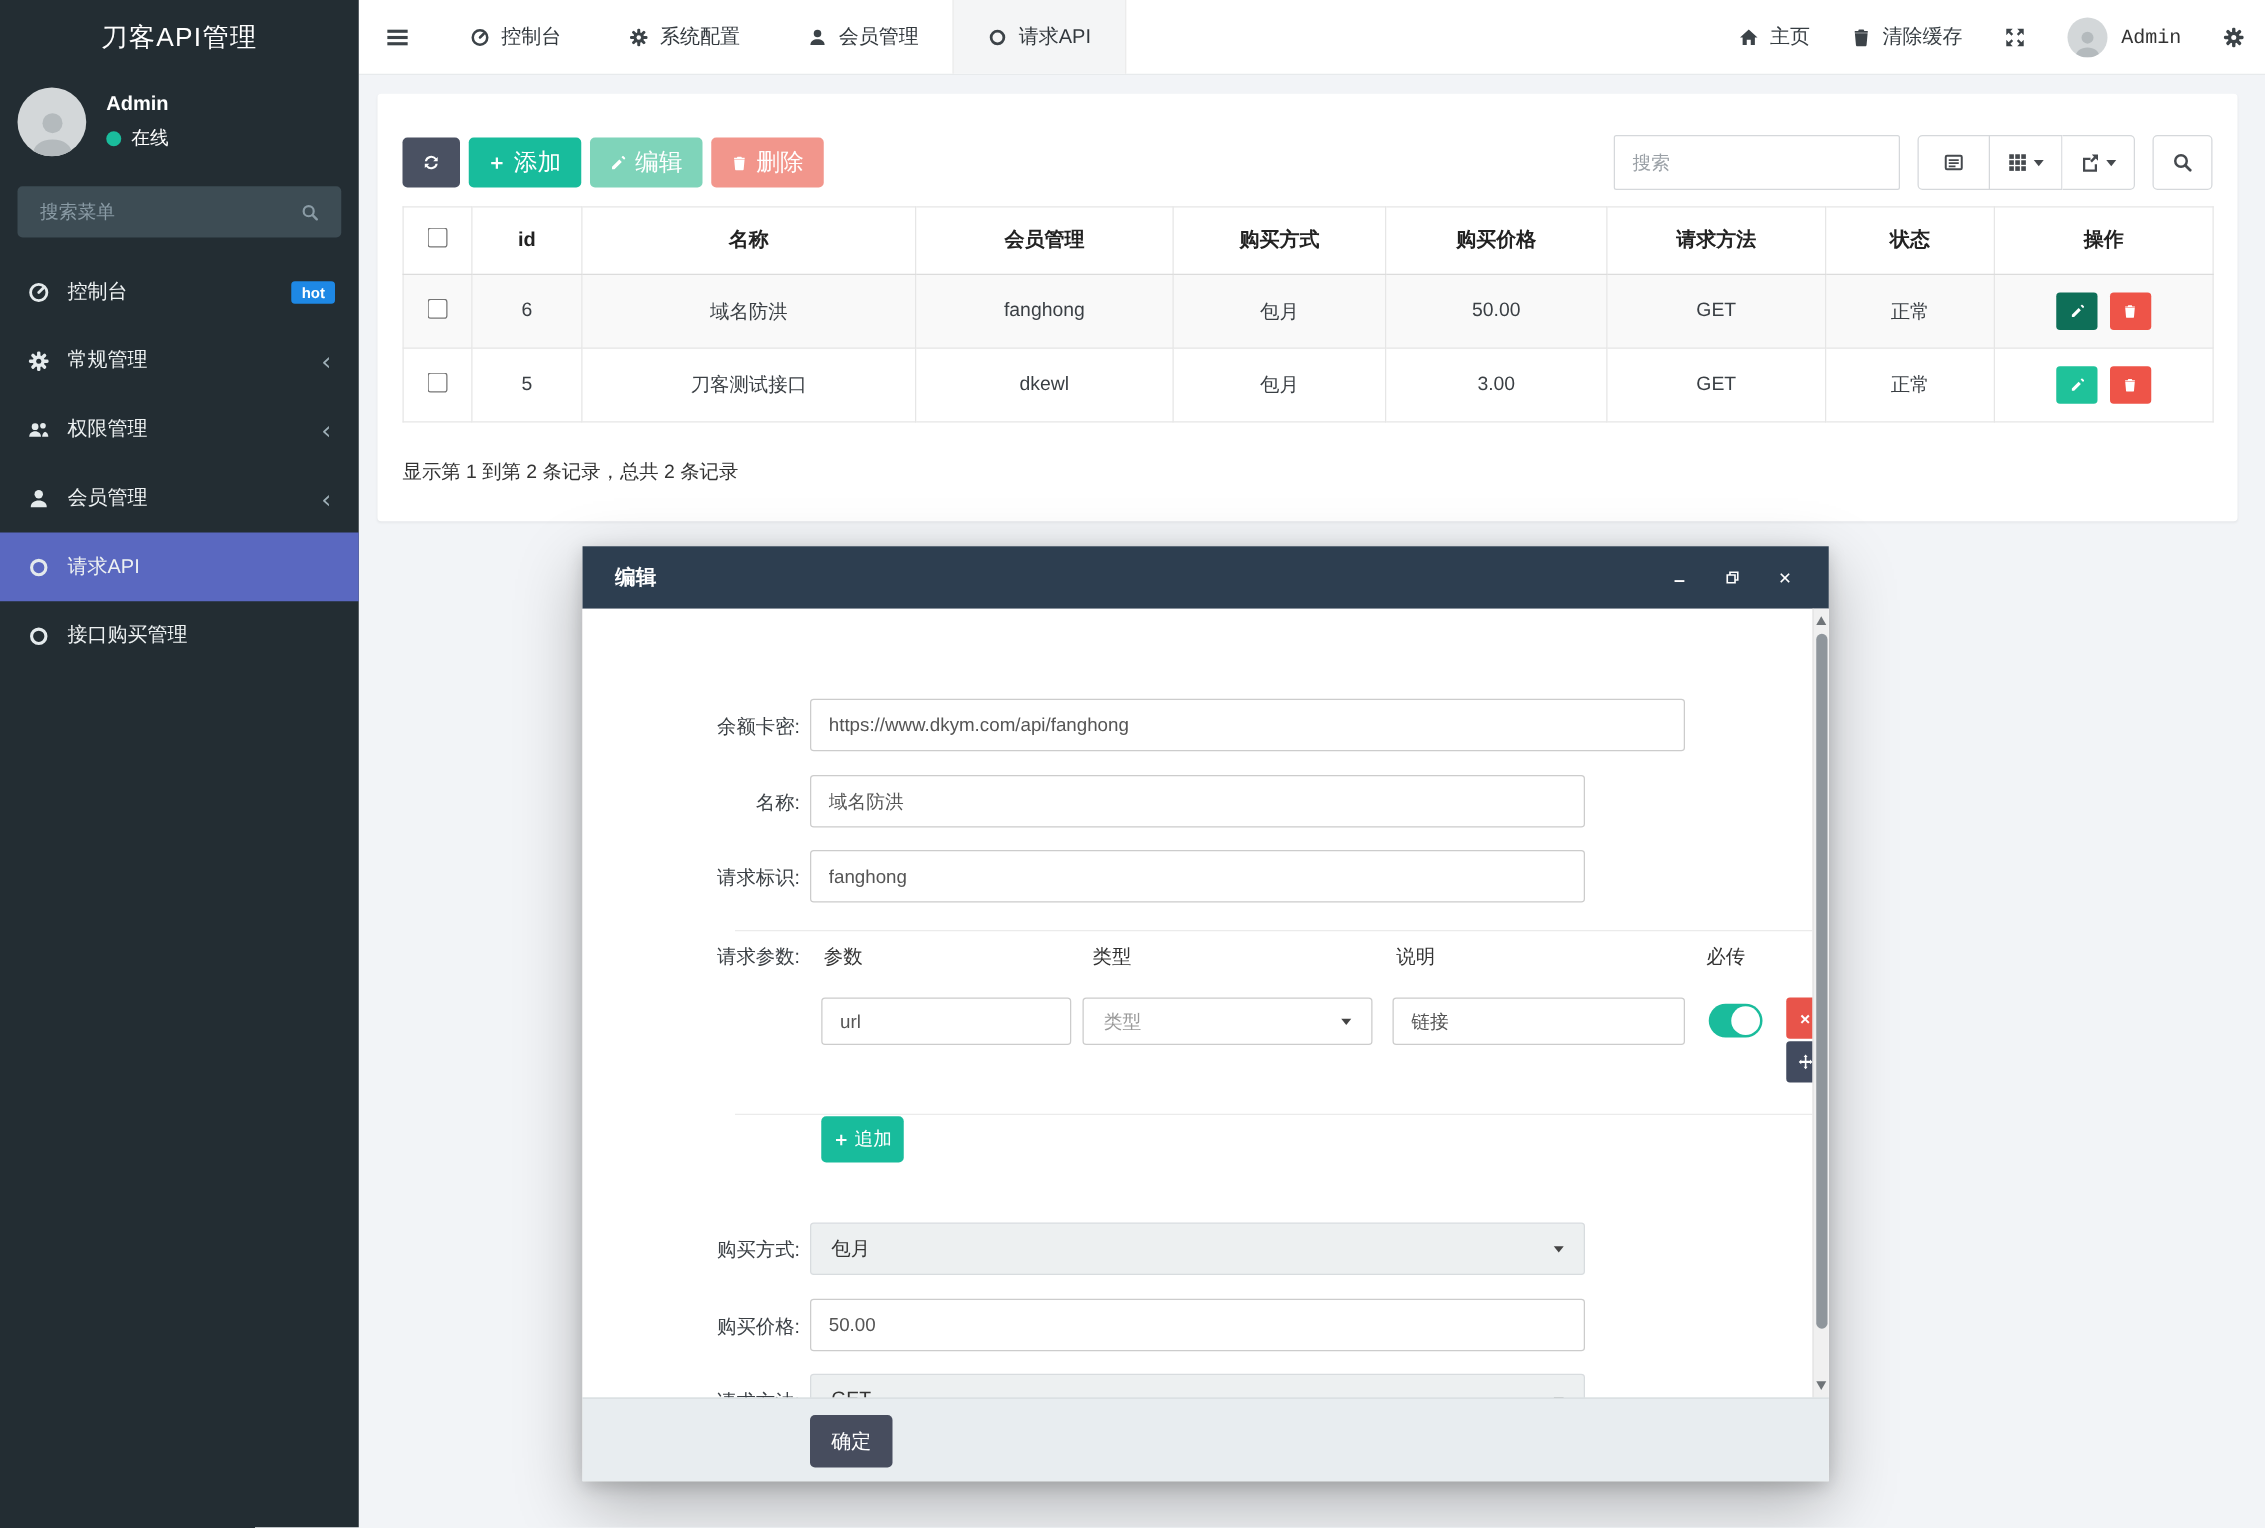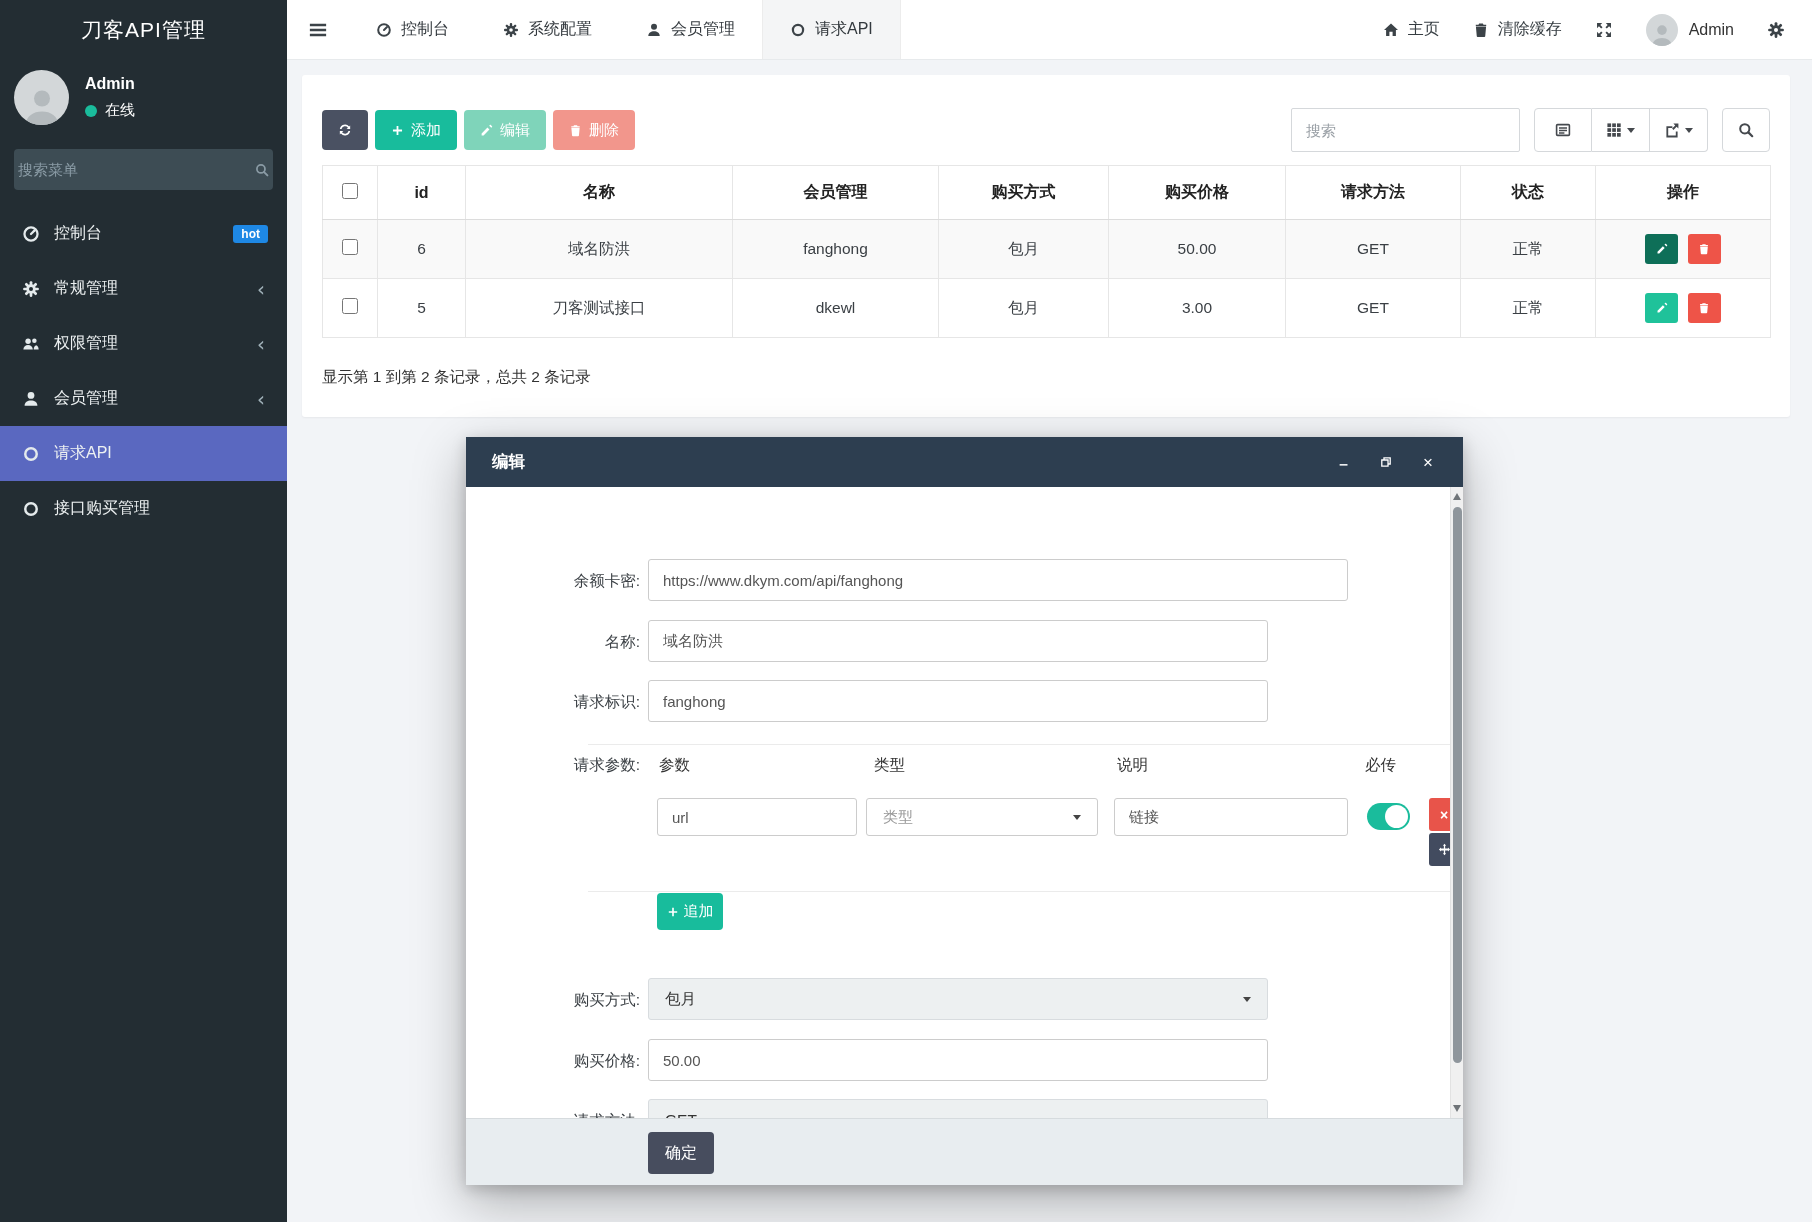--- a/index.html
+++ b/index.html
@@ -19,21 +19,21 @@
              background:#232d33; --hole:#232d33; z-index:3; }
   .brand { height:60px; display:flex; align-items:center; justify-content:center;
            color:#fff; font-size:21px; letter-spacing:1px; }
   .user-panel { display:flex; padding:10px 14px 14px 14px; gap:16px; align-items:center; }
   .avatar { width:55px; height:55px; border-radius:50%; background:#d3d7d9; overflow:hidden;
             display:flex; align-items:flex-end; justify-content:center; flex:none; }
   .user-meta .uname { color:#fff; font-weight:bold; font-size:16px; margin-bottom:8px; }
   .ustatus { color:#fff; font-size:15px; display:flex; align-items:center; gap:8px; }
   .dot { width:12px; height:12px; border-radius:50%; background:#1abc9c; display:inline-block; }
   .side-search { margin:10px 14px 16px 14px; height:41px; background:#3d4c54; border-radius:4px;
-                 display:flex; align-items:center; padding:0 4px; }
+                 display:flex; align-items:center; padding:0 18px; }
   .side-search input { flex:1; background:transparent; border:none; outline:none;
                        color:#cfd8dc; font-size:15px; font-family:inherit; }
   .side-search input::placeholder { color:#8a9ba5; }
   .side-search .ic { color:#8a9ba5; }
   .menu { margin-top:10px; }
   .menu-item { height:55px; display:flex; align-items:center; padding:0 20px 0 22px;
                color:#edf1f2; font-size:16px; gap:14px; cursor:pointer; position:relative; }
   .menu-item .ic { color:#e4eaec; }
   .menu-item.active { background:#5a68c0; }
   .badge-hot { position:absolute; right:19px; background:#1e88e5; color:#fff; font-size:12px;
@@ -43,34 +43,34 @@
 
   
   .topnav { position:absolute; left:287px; top:0; width:1525px; height:60px; background:#fff;
             border-bottom:1px solid #e7eaec; display:flex; align-items:stretch; z-index:2; }
   .hamburger { width:62px; display:flex; align-items:center; justify-content:center;
                color:#3c4348; cursor:pointer; }
   .tab { display:flex; align-items:center; gap:9px; padding:0 27px; font-size:16px;
          color:#33393e; cursor:pointer; }
   .tab .ic { color:#3c4348; }
   .tab.active { background:#f4f5f6; border-left:1px solid #ececec; border-right:1px solid #ececec; }
-  .nav-right { margin-left:auto; display:flex; align-items:center; gap:33px; padding-right:27px; }
+  .nav-right { margin-left:auto; display:flex; align-items:center; gap:33px; padding-right:16px;font-family:Liberation Mono, monospace; }
   .nav-link { display:flex; align-items:center; gap:9px; font-size:16px; color:#363d42; cursor:pointer; }
   .nav-link .ic { color:#3c4348; }
   .nav-user { display:flex; align-items:center; gap:11px; cursor:pointer; }
   .avatar-sm { width:32px; height:32px; border-radius:50%; background:#d3d7d9; overflow:hidden;
                display:flex; align-items:flex-end; justify-content:center; }
 
   
   .content { position:absolute; left:287px; top:60px; width:1525px; height:1162px; background:#f2f4f7; }
   .card { position:absolute; left:15px; top:15px; width:1488px; height:342px; background:#fff;
           border-radius:3px; box-shadow:0 1px 2px rgba(0,0,0,.05); }
   .toolbar { position:absolute; left:20px; right:20px; top:33px; height:44px;
              display:flex; align-items:center; }
-  .btn { height:40px; border:none; border-radius:4px; color:#fff; font-size:15px;
+  .btn { height:40px; border:none; border-radius:4px; color:#fff; font-size:19px;
          font-family:inherit; display:inline-flex; align-items:center; gap:7px;
          padding:0 16px; cursor:pointer; }
   .btn + .btn { margin-left:7px; }
   .btn-refresh { width:46px; padding:0; justify-content:center; background:#4a5162; }
   .btn-add { background:#18bc9c; }
   .btn-edit { background:#7fd4ba; }
   .btn-del { background:#f2968c; }
   .toolbar-right { margin-left:auto; display:flex; align-items:center; height:44px; }
   .tsearch { width:229px; height:44px; border:1px solid #d5d8db; border-radius:2px;
              padding:0 14px; font-size:15px; font-family:inherit; color:#333; outline:none; }

